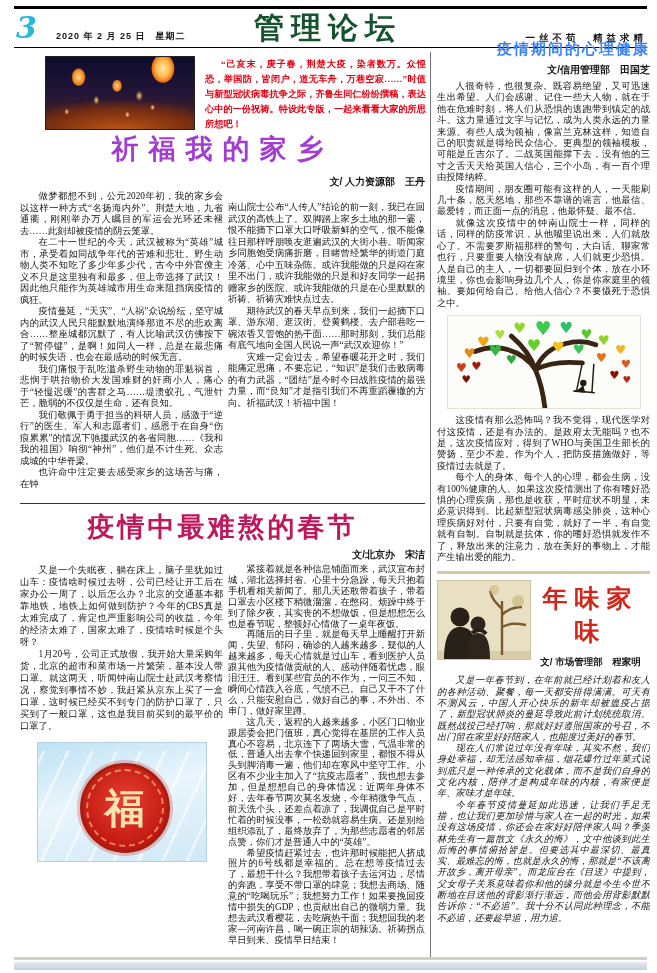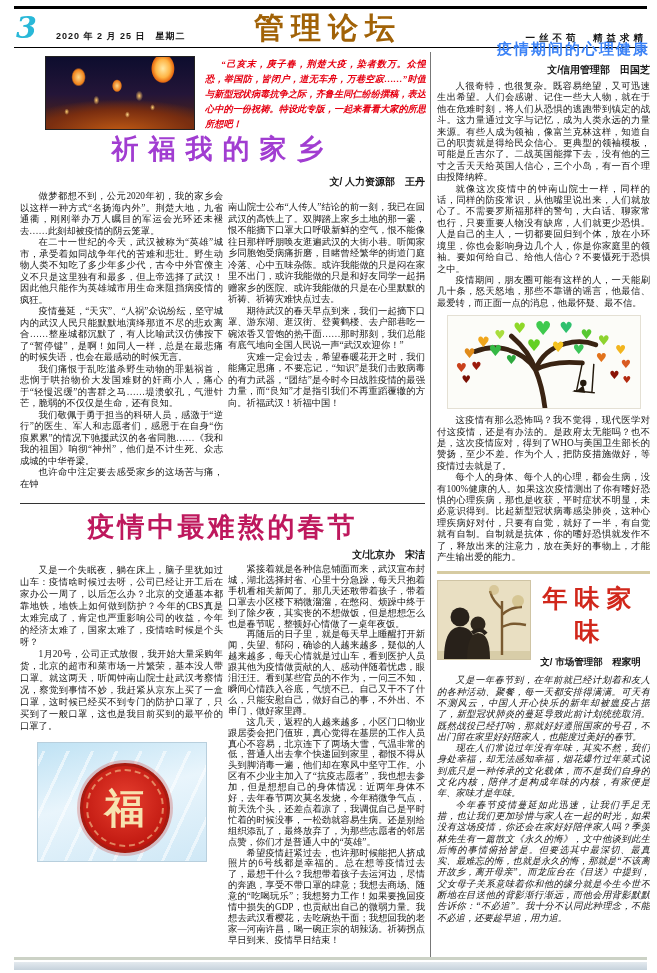--- a/index.html
+++ b/index.html
@@ -5,21 +5,21 @@
   html,body{margin:0;padding:0;background:#9a9a9a;}
   .page{position:relative;width:657px;height:973px;margin:0 auto;background:#fff;overflow:hidden;
         font-family:"Liberation Serif",serif;color:#151515;}
   .abs{position:absolute;}
   
   .rule-top{left:14px;top:6px;width:633px;height:3px;background:#000;}
   .pagenum{left:16px;top:10px;font-family:"DejaVu Serif",serif;font-style:italic;font-weight:bold;
            font-size:30px;color:#29b8d8;}
   .date{left:56px;top:30px;font-family:"Liberation Sans",sans-serif;font-weight:bold;font-size:9px;letter-spacing:1px;}
   .masthead{left:178px;top:8px;width:300px;text-align:center;font-weight:bold;font-size:30px;
-            color:#a16207;letter-spacing:7px;}
+            color:#14532d;letter-spacing:7px;}
   .slogan{right:10px;top:32px;font-family:"Liberation Sans",sans-serif;font-weight:bold;font-size:9.5px;letter-spacing:4px;}
   .rule-bottom{left:14px;top:47px;width:633px;height:1px;background:#000;}
   
   .col{overflow:hidden;text-align:justify;}
   .col p{margin:0;font-size:9.3px;text-indent:2em;word-break:break-all;}
   .col p.cont{text-indent:0;}
   .author{font-family:"Liberation Sans",sans-serif;font-weight:bold;font-size:10px;}
   
   .lantern{left:45px;top:56px;width:148px;height:72px;border:1px solid #222;
     background:
@@ -27,21 +27,21 @@
       radial-gradient(10px 13px at 22% 28%, #ffd98a 0%, #f08018 58%, rgba(240,128,24,0) 72%),
       radial-gradient(7px 9px at 48% 40%, #ffd98a 0%, #e87818 58%, rgba(232,120,24,0) 72%),
       radial-gradient(5px 7px at 63% 54%, #ffc868 0%, rgba(255,200,104,0) 75%),
       radial-gradient(4px 6px at 34% 60%, #ffc868 0%, rgba(255,200,104,0) 75%),
       radial-gradient(3px 4px at 72% 70%, #ffd070 0%, rgba(255,208,112,0) 80%),
       radial-gradient(3px 4px at 14% 76%, #ffd070 0%, rgba(255,208,112,0) 80%),
       radial-gradient(3px 4px at 55% 80%, #ffda8a 0%, rgba(255,218,138,0) 80%),
       radial-gradient(90% 55% at 50% 104%, #c05a14 0%, #7a2e10 55%, rgba(122,46,16,0) 82%),
       linear-gradient(180deg,#0d0d2e 0%,#241538 52%,#46201e 82%,#8a3c12 100%);}
   .quote{left:205px;top:57px;width:221px;height:74px;font-weight:bold;font-size:9.2px;line-height:15px;
-         color:#e60012;text-align:justify;text-indent:16px;word-break:break-all;overflow:hidden;font-style:italic;}
+         color:#e60012;text-align:justify;text-indent:16px;word-break:break-all;overflow:hidden;}
   .a1-title{left:20px;top:131px;width:405px;margin:0;text-align:center;font-family:"Liberation Sans",sans-serif;
             font-weight:bold;font-size:27px;letter-spacing:10px;color:#a13dd1;}
   .a1-author{left:20px;top:175px;width:405px;text-align:right;}
   .a1-col1{left:20px;top:191px;width:203px;height:309px;}
   .a1-col1 p{line-height:11.5px;}
   .a1-col2{left:228px;top:202px;width:197px;height:310px;}
   .a1-col2 p{line-height:11.5px;}
   .poster{position:relative;margin-top:7px;width:195px;height:76px;overflow:hidden;border:1px solid #0a2a3a;
     background:
       radial-gradient(55% 70% at 50% 30%, rgba(130,235,240,.9) 0%, rgba(40,130,150,.35) 55%, rgba(0,0,0,0) 75%),
@@ -144,22 +144,22 @@
   </div>
 
   <div class="abs vdivider"></div>
 
   <div class="abs right-region">
     <section>
       <h1 class="a3-title">疫情期间的心理健康</h1>
       <div class="author a3-author">文/信用管理部　田国芝</div>
       <div class="col3">
         <p>人很奇特，也很复杂。既容易绝望，又可迅速生出希望。人们会感谢、记住一些大人物，就在于他在危难时刻，将人们从恐惧的逃跑带到镇定的战斗。这力量通过文字与记忆，成为人类永远的力量来源。有些人成为领袖，像富兰克林这样，知道自己的职责就是得给民众信心。更典型的领袖模板，可能是丘吉尔了。二战英国能撑下去，没有他的三寸之舌天天给英国人信心，三个小岛，有一百个理由投降纳粹。</p>
+        <p>疫情期间，朋友圈可能有这样的人，一天能刷几十条，怒天怒地，那些不靠谱的谣言，他最信、最爱转，而正面一点的消息，他最怀疑、最不信。</p>
         <p>就像这次疫情中的钟南山院士一样，同样的话，同样的防疫常识，从他嘴里说出来，人们就放心了。不需要罗斯福那样的警句，大白话、聊家常也行，只要重要人物没有缺席，人们就更少恐惧。人是自己的主人，一切都要回归到个体，放在小环境里，你也会影响身边几个人，你是你家庭里的领袖。要如何给自己、给他人信心？不要慑死于恐惧之中。</p>
-        <p>疫情期间，朋友圈可能有这样的人，一天能刷几十条，怒天怒地，那些不靠谱的谣言，他最信、最爱转，而正面一点的消息，他最怀疑、最不信。</p>
       </div>
       <div class="tree-img">
         <svg width="192" height="92" viewBox="0 0 200 96" style="font-family:'DejaVu Sans',sans-serif;">
           <path d="M101 96 C99 80 97 70 91 56 C83 43 72 37 58 34 M91 56 C97 41 107 33 122 29 M91 56 C88 47 80 33 66 21 M91 56 C102 50 120 47 140 49 M58 34 C48 32 38 33 28 37 M122 29 C132 26 144 26 154 30" stroke="#3a2413" fill="none" stroke-width="5" stroke-linecap="round"></path>
           <path d="M140 49 L134 78 M152 50 L150 80 M131 78 L153 80" stroke="#241a0e" stroke-width="1.5" fill="none"></path>
           <circle cx="141" cy="70" r="3.4" fill="#241a0e"></circle>
           <path d="M141 72 C136 77 133 79 129 79 L143 80 Z" fill="#241a0e"></path>
           <text x="90" y="20" font-size="20" fill="#3fca4e">♥</text>
           <text x="68" y="18" font-size="15" fill="#8fd829">♥</text>
           <text x="116" y="18" font-size="16" fill="#2fc06e">♥</text>

